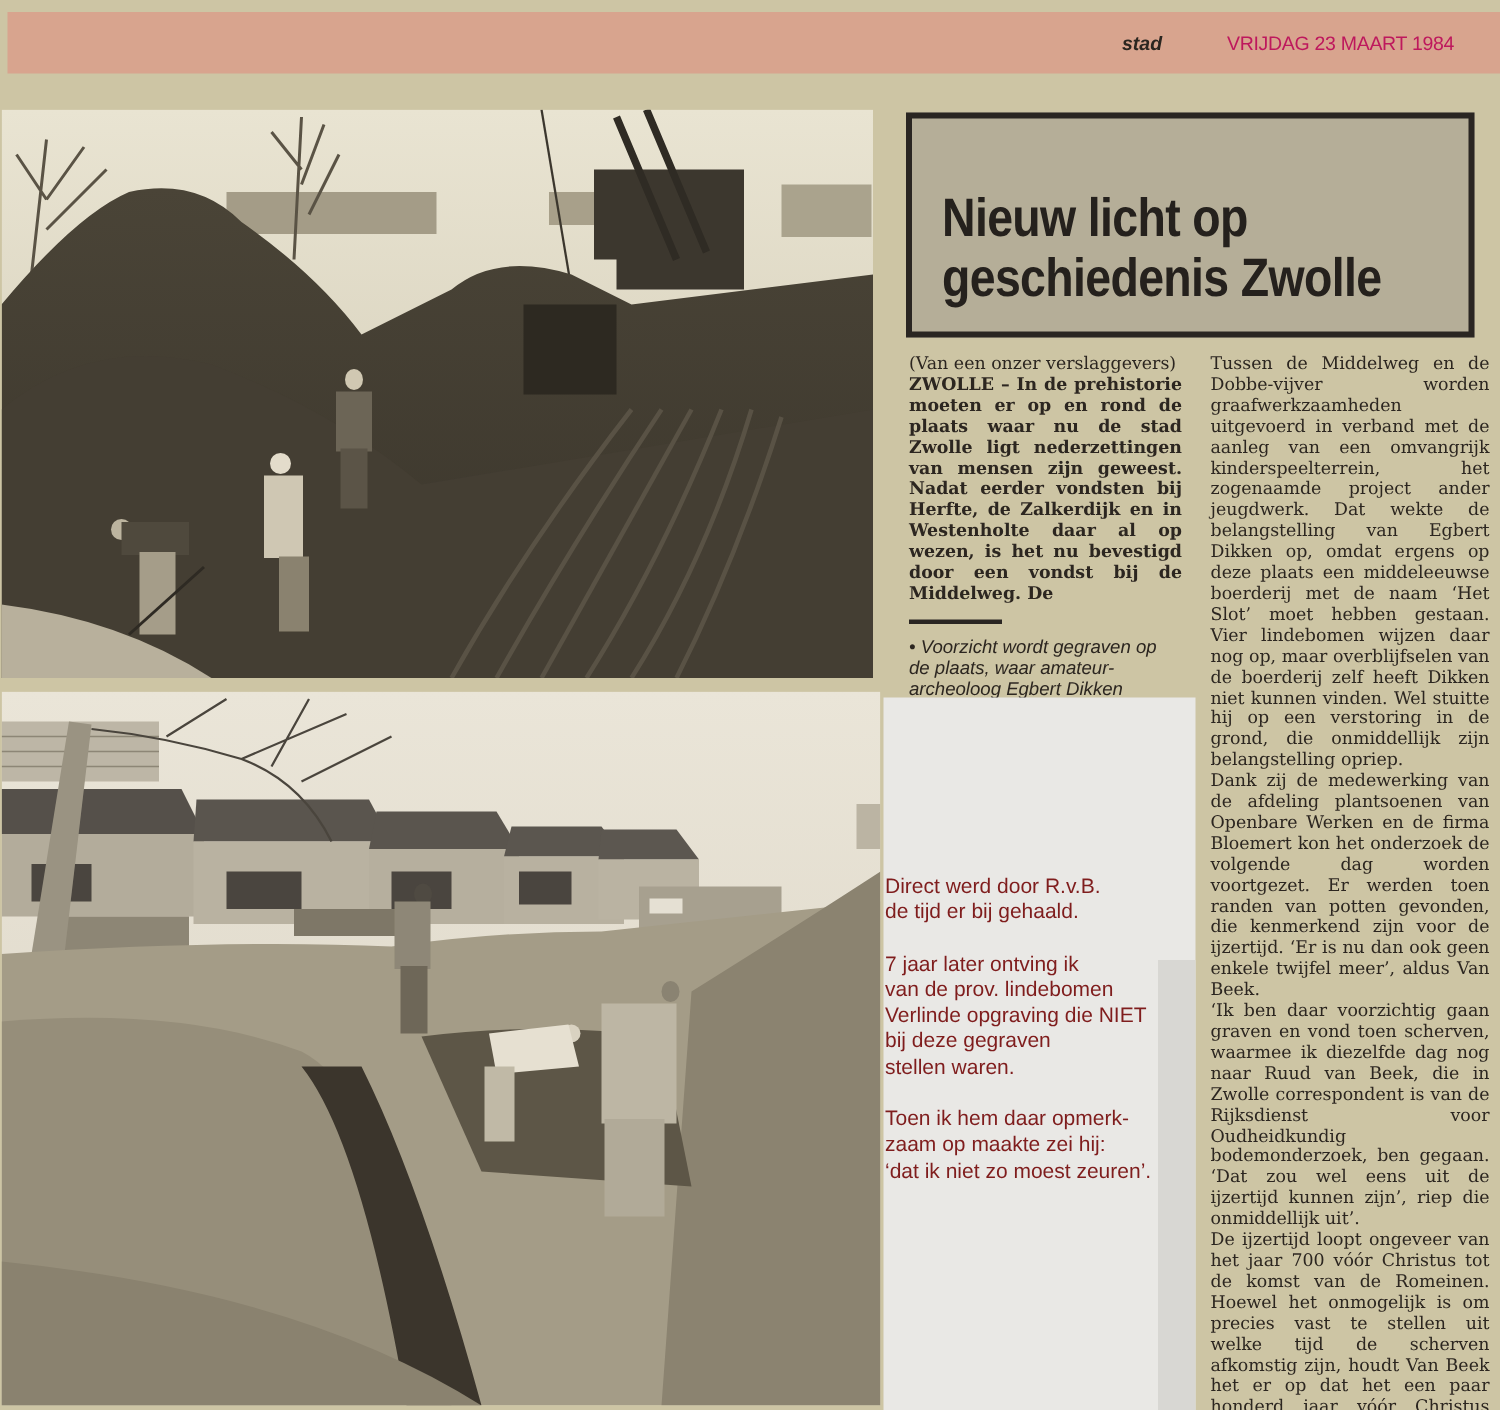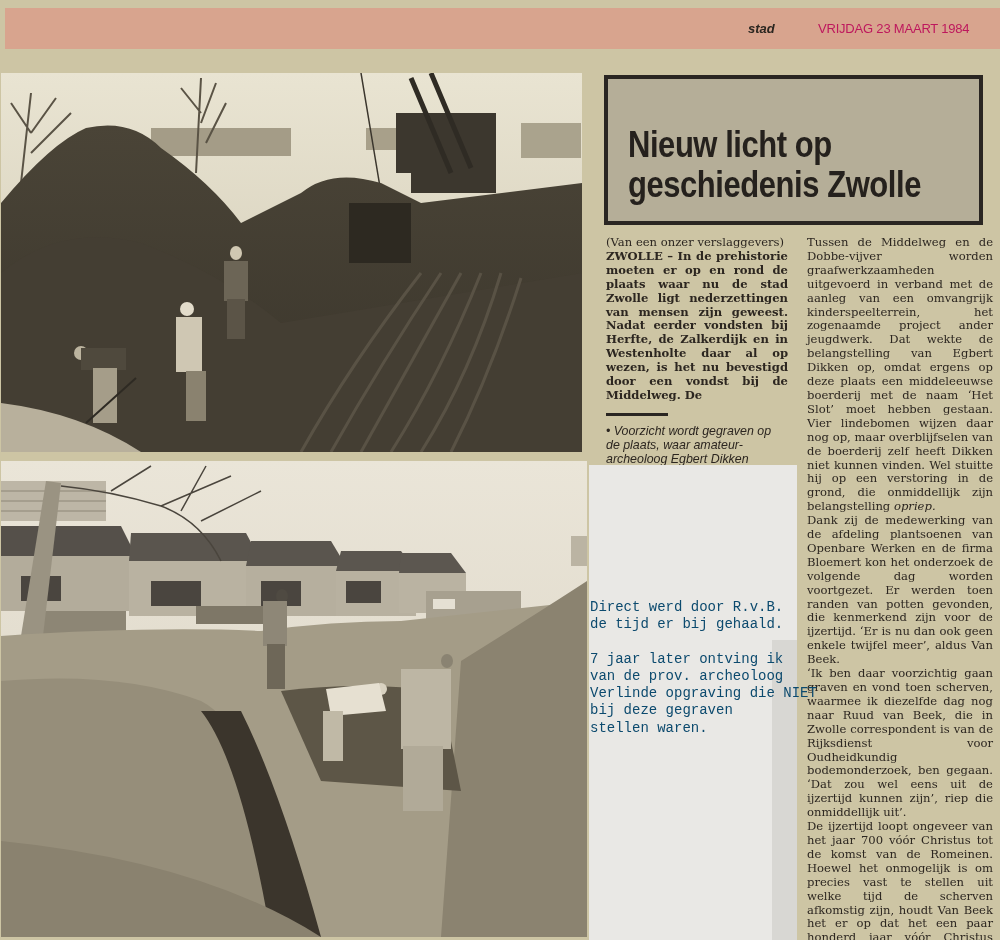--- a/index.html
+++ b/index.html
@@ -20,25 +20,25 @@
   .headline{position:absolute;left:20px;top:46px;font-family:"Liberation Sans",sans-serif;font-weight:bold;font-size:36px;line-height:40px;color:#25211d;letter-spacing:-0.5px;transform:scaleX(0.86);transform-origin:left top;white-space:nowrap;}
   
   .col{position:absolute;font-family:"DejaVu Serif",serif;color:#2c2620;text-align:justify;font-size:11.6px;line-height:13.9px;}
   .col1{left:606px;top:236px;width:182px;}
   .col2{left:807px;top:236px;width:186px;}
   .byline{text-align:left;font-size:11.6px;}
   .lead{font-weight:bold;}
   .rule{width:62px;height:3px;background:#2a2622;margin:10px 0 8px 0;}
   .caption{font-family:"Liberation Sans",sans-serif;font-style:italic;font-size:12.4px;line-height:14px;color:#2c2620;text-align:left;}
   .col p{margin:0;}
-  .it{font-style:italic;}
+  .it{}
   
   .note{position:absolute;left:589px;top:465px;width:208px;height:475px;background:#e9e8e5;}
   .note-shade{position:absolute;left:772px;top:640px;width:25px;height:300px;background:#d8d7d3;}
-  .note-text{position:absolute;left:590px;top:599px;width:210px;font-family:Liberation Mono, monospace;font-size:14px;line-height:17.3px;color:#0c4a6e;}
+  .note-text{position:absolute;left:590px;top:582px;width:210px;font-family:Liberation Sans, sans-serif;font-size:14px;line-height:17.3px;color:#7f1d1d;}
   .note-text p{margin:0 0 17px 0;white-space:nowrap;}
 </style>
 </head>
 <body>
 
 <div class="paper"></div>
 <div class="pink-band"></div>
 <div class="mast mast-section">stad</div>
 <div class="mast mast-date">VRIJDAG 23 MAART 1984</div>
 
@@ -198,18 +198,23 @@
 
 <div class="note"></div>
 <div class="note-shade"></div>
 <div class="note-text">
   <p>
     <span>Direct werd door R.v.B.</span><br>
     <span>de tijd er bij gehaald.</span>
   </p>
   <p>
     <span>7 jaar later ontving ik</span><br>
-    <span>van de prov. archeoloog</span><br>
+    <span>van de prov. lindebomen</span><br>
     <span>Verlinde opgraving die NIET</span><br>
     <span>bij deze gegraven</span><br>
     <span>stellen waren.</span>
   </p>
+  <p>
+    <span>Toen ik hem daar opmerk-</span><br>
+    <span>zaam op maakte zei hij:</span><br>
+    <span>‘dat ik niet zo moest zeuren’.</span>
+  </p>
 </div>
 
 </body></html>

